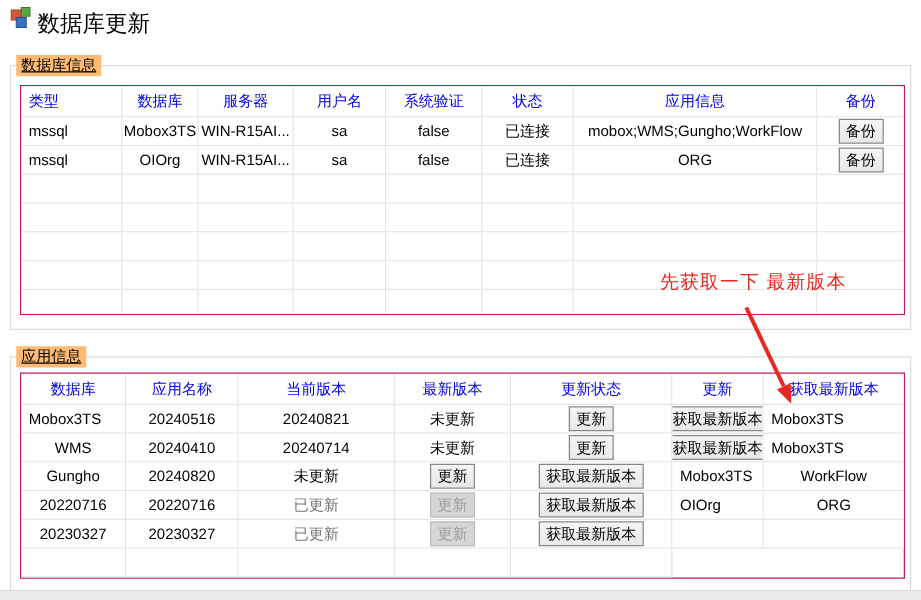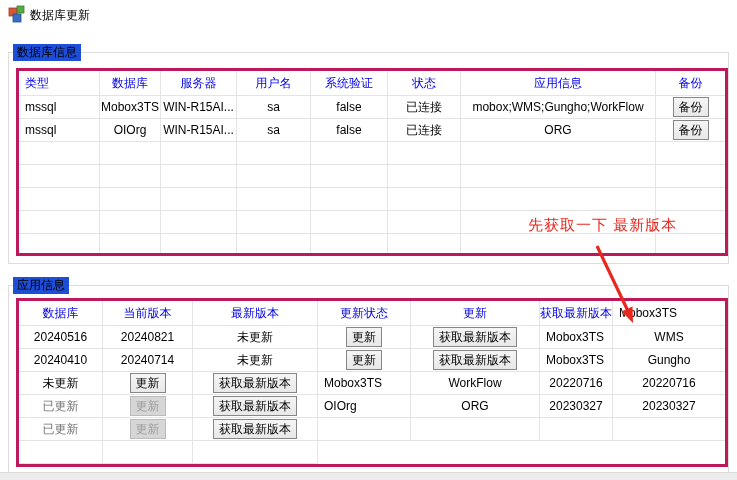--- a/index.html
+++ b/index.html
@@ -2,31 +2,31 @@
 <html><head>
 <meta charset="utf-8">
 <style>
   html,body { margin:0; padding:0; }
   body {
     position:relative; width:737px; height:480px; overflow:hidden;
     background:#ffffff;
     font-family:"Liberation Sans","DejaVu Sans",sans-serif;
     color:#000;
   }
-  .window-title { position:absolute; left:30px; top:7px; font-size:12px; }
+  .window-title { position:absolute; left:30px; top:7px; font-size:18px; }
   .title-icon { position:absolute; left:8px; top:5px; width:18px; height:18px; }
 
   .groupbox { position:absolute; border:1px solid #dcdcdc; background:#ffffff; }
   #gb1 { left:8px;  top:52px;  width:719px; height:210px; }
   #gb2 { left:8px;  top:285px; width:719px; height:186px; }
-  .gb-label { position:absolute; font-size:12px; background:#1d4ed8; padding:0 4px; z-index:3; }
+  .gb-label { position:absolute; font-size:12px; background:#fdba74; padding:0 4px; z-index:3;text-decoration:underline; }
   #gb1-label { left:13px; top:44px; }
   #gb2-label { left:13px; top:277px; }
 
-  .tbl { position:absolute; background:#fff; border:3px solid #be185d; overflow:hidden; z-index:2; }
+  .tbl { position:absolute; background:#fff; border:1px solid #be185d; overflow:hidden; z-index:2; }
   #t1 { left:16px; top:68px;  width:706px; height:182px; }
   #t2 { left:16px; top:298px; width:706px; height:163px; }
   .grid { display:grid; }
   #t1 .grid { grid-template-columns:81px 61px 76px 74px 77px 73px 195px 69px; grid-template-rows:25px repeat(7,23px); }
   #t2 .grid { grid-template-columns:84px 90px 125px 93px 129px 73px 112px; grid-template-rows:25px repeat(6,23px); }
 
   .c { border-right:1px solid #e4e4e4; border-bottom:1px solid #e4e4e4;
        font-size:12px; display:flex; align-items:center; justify-content:center;
        white-space:nowrap; overflow:hidden; background:#fff; }
   #t1 .grid > .c:nth-child(8n) { border-right:none; }
@@ -134,20 +134,21 @@
       <div class="c"></div>
     </div>
 </div>
 
 <div class="groupbox" id="gb2"></div>
 <div class="gb-label" id="gb2-label">应用信息</div>
 
 <div class="tbl" id="t2">
   <div class="grid">
     <div class="c hdr">数据库</div>
+    <div class="c hdr">应用名称</div>
     <div class="c hdr">当前版本</div>
     <div class="c hdr">最新版本</div>
     <div class="c hdr">更新状态</div>
     <div class="c hdr">更新</div>
     <div class="c hdr">获取最新版本</div>
 
     <div class="c left">Mobox3TS</div>
     <div class="c">20240516</div>
     <div class="c">20240821</div>
     <div class="c">未更新</div>
@@ -165,20 +166,21 @@
     <div class="c">未更新</div>
     <div class="c">
         <button class="btn">更新</button>
       </div>
     <div class="c">
         <button class="btn">获取最新版本</button>
       </div>
 
     <div class="c left">Mobox3TS</div>
     <div class="c">Gungho</div>
+    <div class="c">20240820</div>
     <div class="c">未更新</div>
     <div class="c">
         <button class="btn">更新</button>
       </div>
     <div class="c">
         <button class="btn">获取最新版本</button>
       </div>
 
     <div class="c left">Mobox3TS</div>
     <div class="c">WorkFlow</div>

